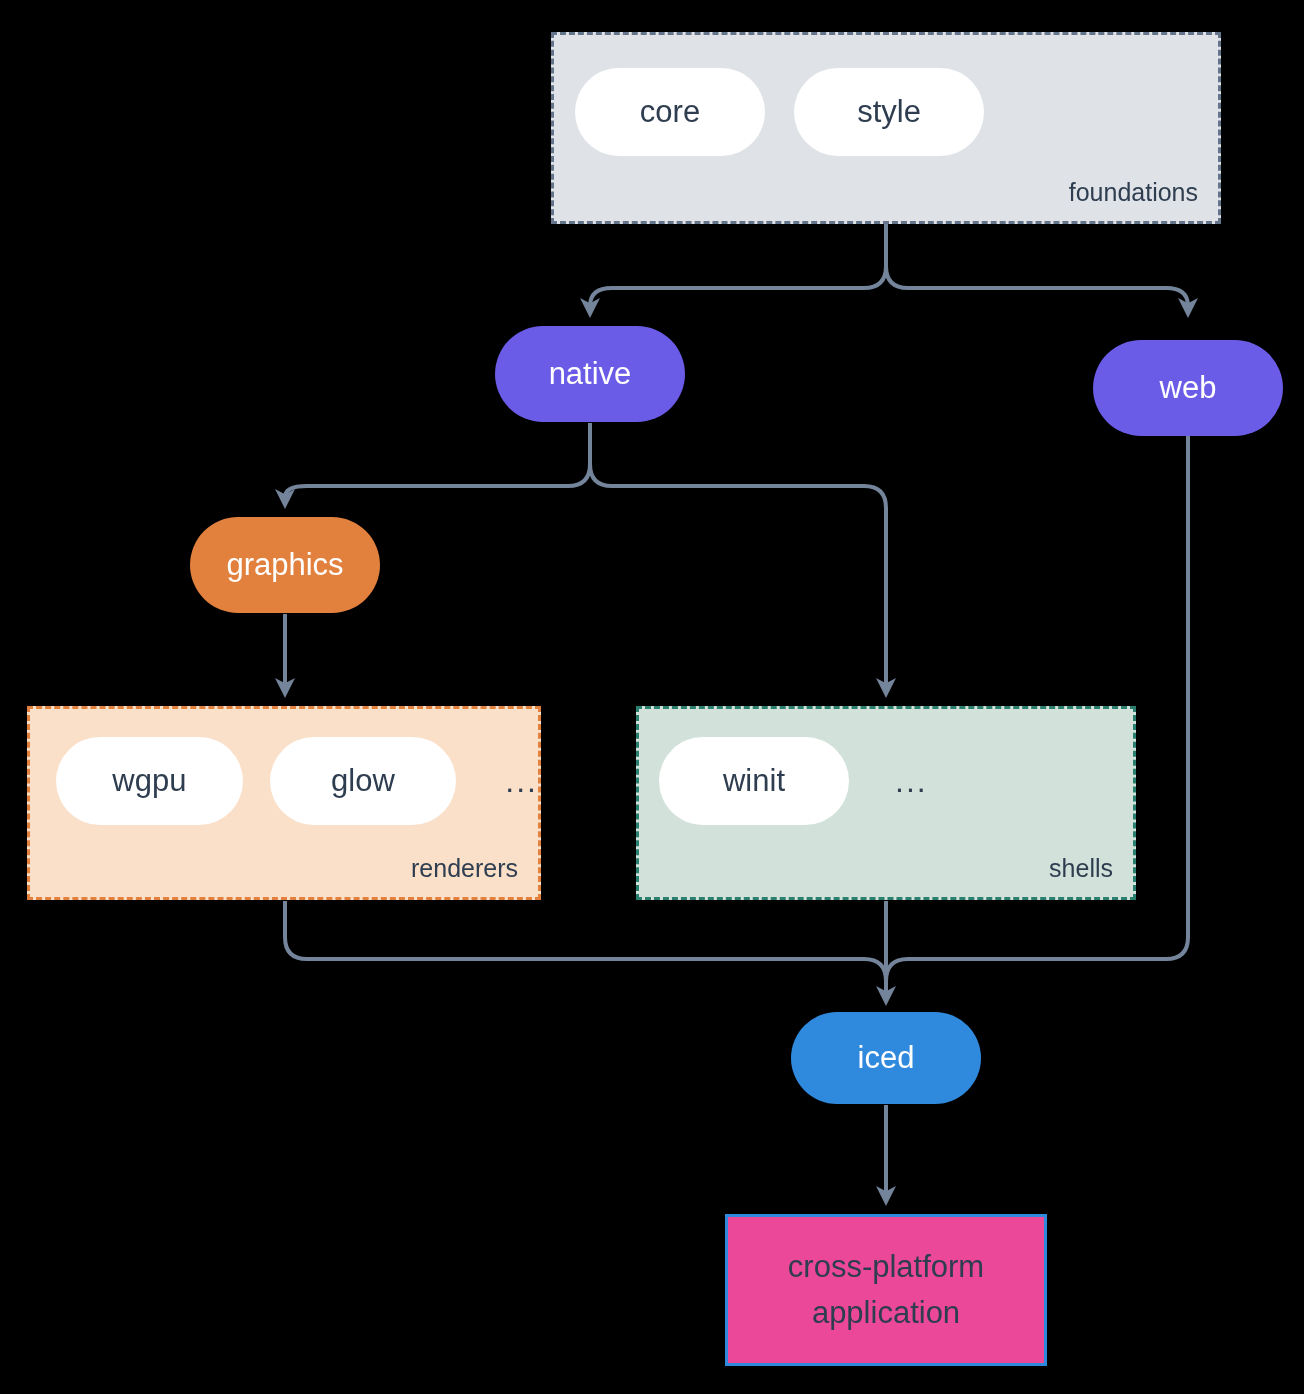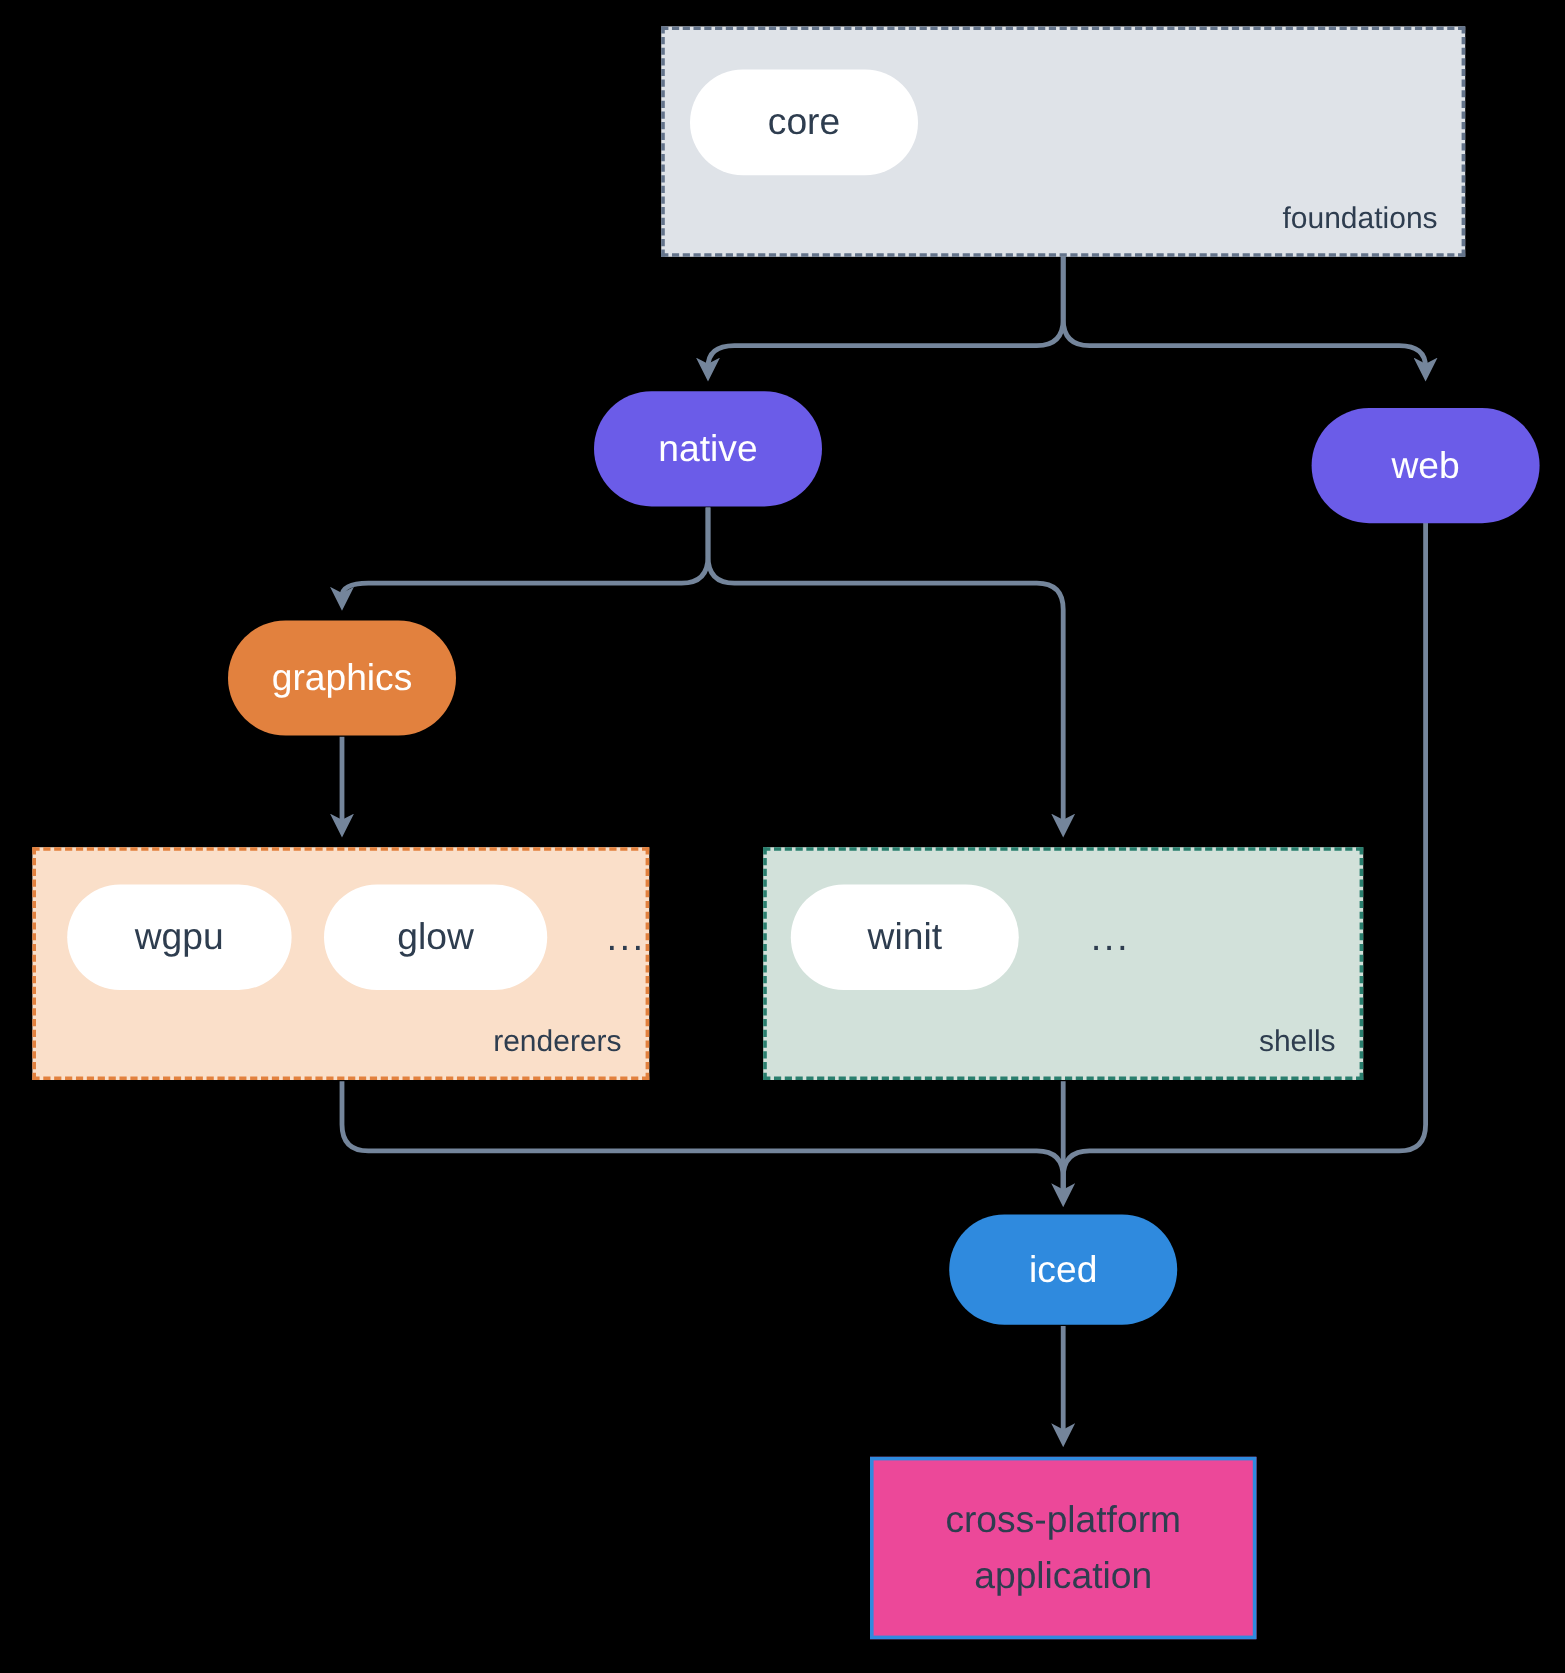--- a/index.html
+++ b/index.html
@@ -38,40 +38,40 @@
     align-items: center;
   }
   .group .group-label {
     position: absolute;
     right: 20px;
     bottom: 14px;
     font-size: 25px;
     color: #2e3d4f;
   }
   .group-foundations {
-    left: 551px; top: 22px;
+    left: 551px; top: 32px;
     width: 670px; height: 192px;
     background: #dfe3e8;
     border-color: #64748b;
   }
   .group-foundations .pill-row { padding: 33px 0 0 21px; gap: 29px; }
   .group-renderers {
     left: 27px; top: 706px;
     width: 514px; height: 194px;
     background: #fadfc9;
     border-color: #e2813e;
   }
   .group-renderers .pill-row { padding: 28px 0 0 26px; gap: 27px; justify-content: center; }
   .group-shells {
     left: 636px; top: 706px;
     width: 500px; height: 194px;
     background: #d2e1da;
     border-color: #2a7f6e;
   }
-  .group-shells .pill-row { padding: 28px 0 0 20px; gap: 38px; }
+  .group-shells .pill-row { padding: 28px 0 0 20px; gap: 24px; }
   
   .pill {
     background: #ffffff;
     width: 190px;
     height: 88px;
     border-radius: 44px;
     display: flex;
     align-items: center;
     justify-content: center;
     font-size: 31px;
@@ -134,20 +134,21 @@
     <path class="edge" d="M285,614 L285,688" marker-end="url(#arrow)"></path>
     <path class="edge" d="M285,901 L285,937 Q285,959 307,959 L864,959 Q886,959 886,981 L886,994"></path>
     <path class="edge" d="M1188,423 L1188,937 Q1188,959 1166,959 L908,959 Q886,959 886,981 L886,994"></path>
     <path class="edge" d="M886,901 L886,996" marker-end="url(#arrow)"></path>
     <path class="edge" d="M886,1105 L886,1196" marker-end="url(#arrow)"></path>
   </svg>
 
   <div class="group group-foundations">
     <div class="pill-row">
       <div class="pill">core</div>
+      <div class="pill">style</div>
     </div>
     <div class="group-label">foundations</div>
   </div>
 
   <div class="node node-native">native</div>
   <div class="node node-web">web</div>
 
   <div class="node node-graphics">graphics</div>
 
   <div class="group group-renderers">

